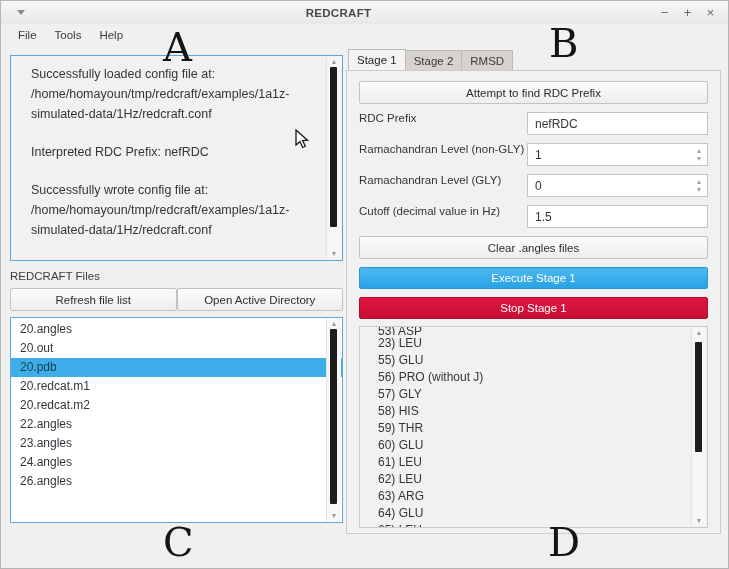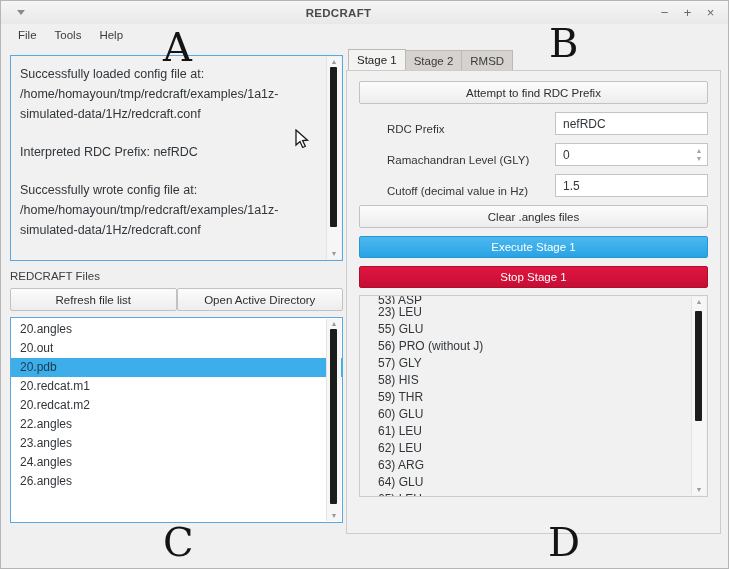--- a/index.html
+++ b/index.html
@@ -78,21 +78,21 @@
     box-sizing: border-box;
     background: #f1f1f1;
     border: 1px solid #5aa8e0;
     overflow: hidden;
   }
   .logbox-inner {
     padding: 8px 10px 0 9px;
     font-size: 12.5px; color: #31363b; line-height: 20px;
     width: 300px;
   }
-  .log-para { margin: 0 0 18px 0; word-break: break-word; }
+  .log-para { margin: 0 0 18px 11px; word-break: break-word; }
   .log-para:last-child { margin-bottom: 0; }
 
   .vscroll {
     position: absolute; top: 1px; right: 1px; bottom: 1px;
     width: 14px; background: #f6f6f6;
     border-left: 1px solid #e3e3e3;
     display: flex; flex-direction: column; align-items: center;
   }
   .vscroll .arrow {
     font-size: 7px; color: #9a9a9a; height: 10px; line-height: 10px;
@@ -153,21 +153,21 @@
 
   .wide-btn {
     width: 100%; height: 23px; box-sizing: border-box;
     background: linear-gradient(#fcfcfc, #ededed);
     border: 1px solid #c2c2c2; border-radius: 2px;
     font-size: 11.5px; color: #2d2d2d;
     display: flex; align-items: center; justify-content: center;
   }
 
   .field-row {
-    display: flex; align-items: flex-end; margin-top: 8px; margin-left: 28px;
+    display: flex; align-items: flex-start; margin-top: 8px;
   }
   .field-label {
     width: 168px; font-size: 11.5px; color: #31363b;
   }
   .field-input {
     position: relative; flex: 1; height: 23px; box-sizing: border-box;
     background: #ffffff; border: 1px solid #c4c4c4;
     display: flex; align-items: center;
     font-size: 12px; color: #31363b; padding-left: 7px;
   }
@@ -297,20 +297,30 @@
 
     <div class="tabpanel">
 
       <div class="wide-btn">Attempt to find RDC Prefix</div>
 
       <div class="field-row">
         <div class="field-label">RDC Prefix</div>
         <div class="field-input">nefRDC</div>
       </div>
 
+      <div class="field-row">
+        <div class="field-label">Ramachandran Level (non-GLY)</div>
+        <div class="field-input">
+          <span>1</span>
+          <span class="spin">
+            <i>▲</i>
+            <i>▼</i>
+          </span>
+        </div>
+      </div>
 
       <div class="field-row">
         <div class="field-label">Ramachandran Level (GLY)</div>
         <div class="field-input">
           <span>0</span>
           <span class="spin">
             <i>▲</i>
             <i>▼</i>
           </span>
         </div>

